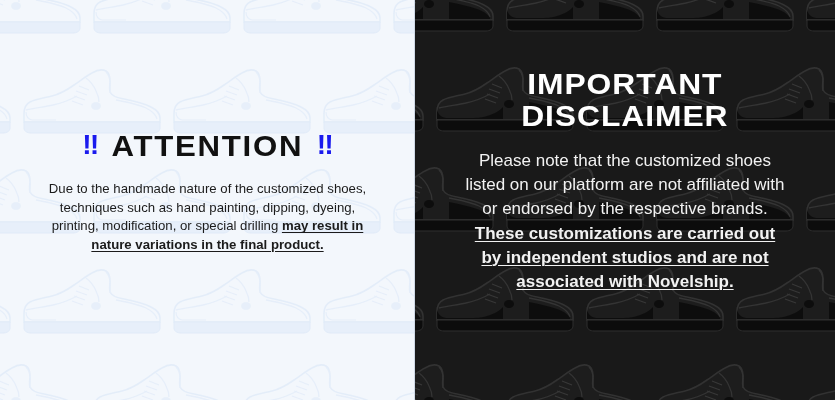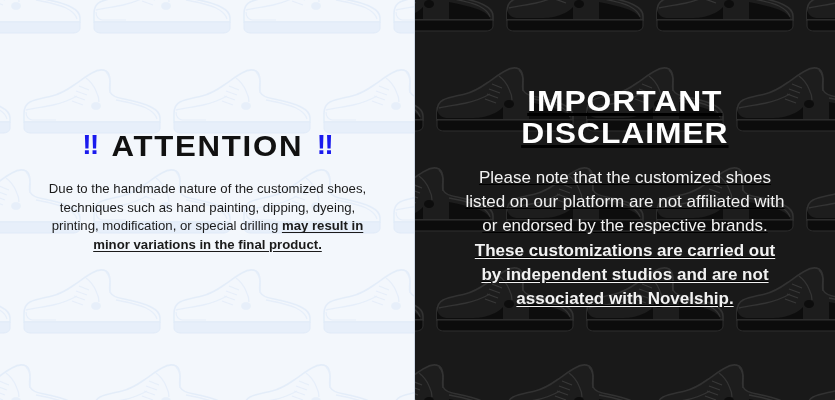--- a/index.html
+++ b/index.html
@@ -60,21 +60,21 @@
     position: relative;
     z-index: 2;
     width: 100%;
     display: flex;
     flex-direction: column;
     align-items: center;
     text-align: center;
   }
 
   .panel-left .content  { padding-top: 131px; }
-  .panel-right .content { padding-top: 85px; text-decoration: underline; }
+  .panel-right .content { padding-top: 68px; }
 
   
   .heading {
     margin: 0;
     font-weight: 700;
     letter-spacing: 0.012em;
     line-height: 1.0;
     white-space: nowrap;
   }
 
@@ -196,21 +196,21 @@
       </svg>
     </div>
 
     <div class="content">
       <h2 class="heading heading-left">
         <span class="bang">‼</span>
         <span>ATTENTION</span>
         <span class="bang">‼</span>
       </h2>
 
-      <p class="body-copy body-left"><span>Due to the handmade nature of the customized shoes, techniques such as hand painting, dipping, dyeing, printing, modification, or special drilling </span><span class="emph">may result in minor variations in the final product.</span></p>
+      <p class="body-copy body-left"><span>Due to the handmade nature of the customized shoes, techniques such as hand painting, dipping, dyeing, printing, modification, or special drilling </span><span class="emph">may result in nature variations in the final product.</span></p>
     </div>
   </section>
 
   <section class="panel panel-right">
 
     <div class="pattern">
       <svg viewBox="0 0 420 400" preserveAspectRatio="xMidYMid slice" aria-hidden="true">
         <defs>
           <g id="sneakerD">
             <path d="M4 54 C4 48 6 44 10 42 C16 39 24 38 32 36 C40 34 47 30 54 25

